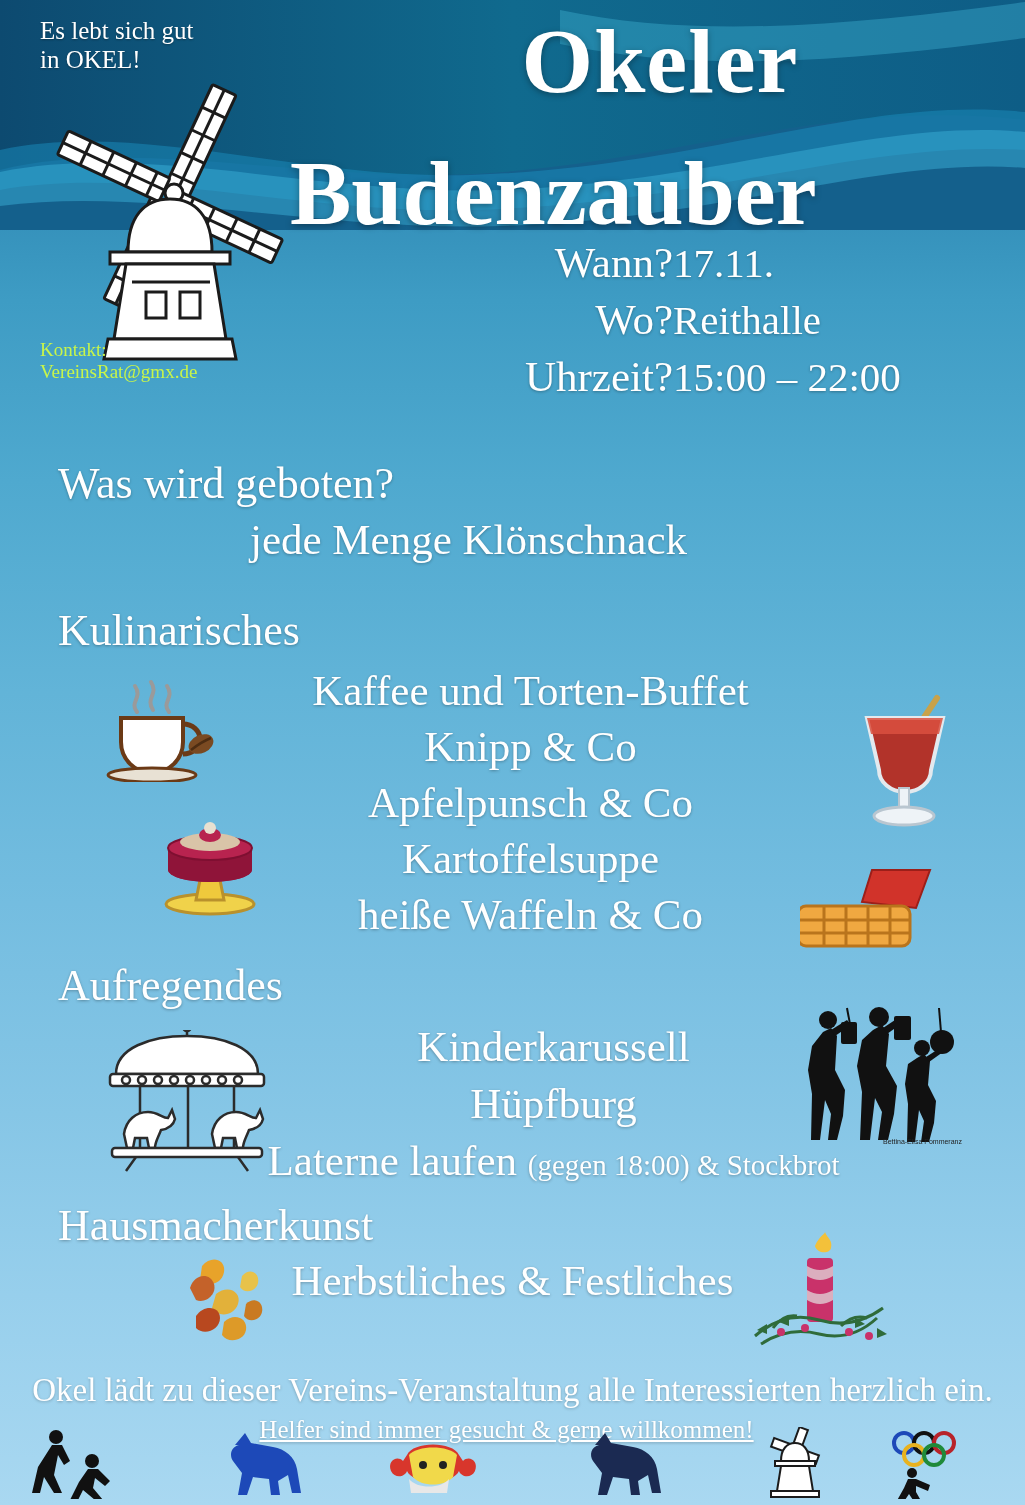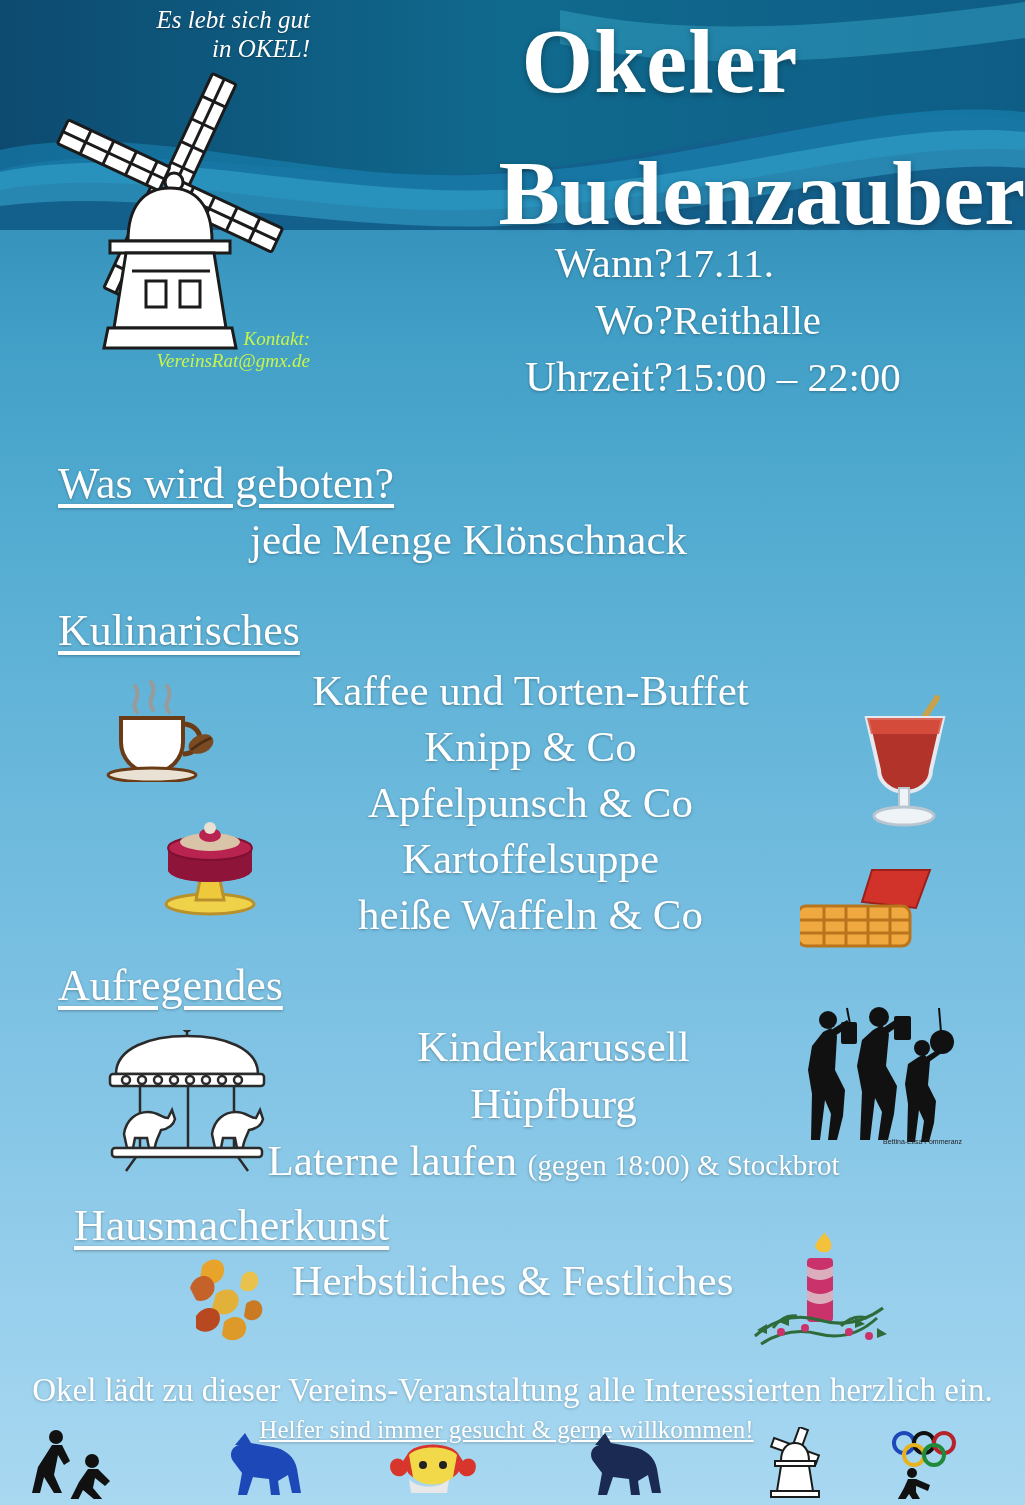--- a/index.html
+++ b/index.html
@@ -35,24 +35,23 @@
     top: 0; left: 0;
     width: 1025px;
     height: 230px;
     overflow: hidden;
   }
   .swoosh-svg { position: absolute; top: 0; left: 0; }
 
   
   .logo-block {
     position: absolute;
-    top: 6px; left: 40px;
+    top: 17px; left: 40px;
     width: 270px;
-    text-align: right;
-    font-style: italic;
+    text-align: left;
   }
   .logo-slogan {
     font-family: "Liberation Serif", serif;
     font-size: 25px;
     line-height: 1.15;
     color: #ffffff;
     font-weight: 400;
     text-shadow: 0 1px 2px rgba(0,0,0,0.35);
   }
   .windmill-wrap {
@@ -75,21 +74,21 @@
     text-align: center;
     font-size: 92px;
     font-weight: 700;
     letter-spacing: 1px;
     text-shadow: 0 2px 6px rgba(0,0,0,0.35);
   }
   .title2 {
     position: absolute;
     top: 140px; left: 290px;
     width: 735px;
-    text-align: right;
+    text-align: left;
     font-size: 92px;
     font-weight: 700;
     letter-spacing: 0px;
     text-shadow: 0 2px 6px rgba(0,0,0,0.35);
   }
 
   
   .facts {
     position: absolute;
     top: 238px; left: 355px;
@@ -108,28 +107,27 @@
   }
   .fact-a {
     font-size: 41px;
     text-shadow: 0 1px 3px rgba(0,0,0,0.3);
   }
 
   
   .heading {
     position: absolute;
     font-size: 44px;
-    text-decoration: underline;
     text-underline-offset: 6px;
     text-shadow: 0 1px 3px rgba(0,0,0,0.3);
   }
   .h-geboten { top: 458px; left: 58px; }
   .h-kulin   { top: 605px; left: 58px; }
   .h-aufreg  { top: 960px; left: 58px; }
-  .h-haus    { top: 1200px; left: 58px; margin-left: 16px; }
+  .h-haus    { top: 1200px; left: 58px; }
 
   .line {
     position: absolute;
     font-size: 42px;
     text-shadow: 0 1px 3px rgba(0,0,0,0.3);
     white-space: nowrap;
   }
   .l-kloen { top: 515px; left: 250px; font-size: 43px; }
 
   .kul-list {

